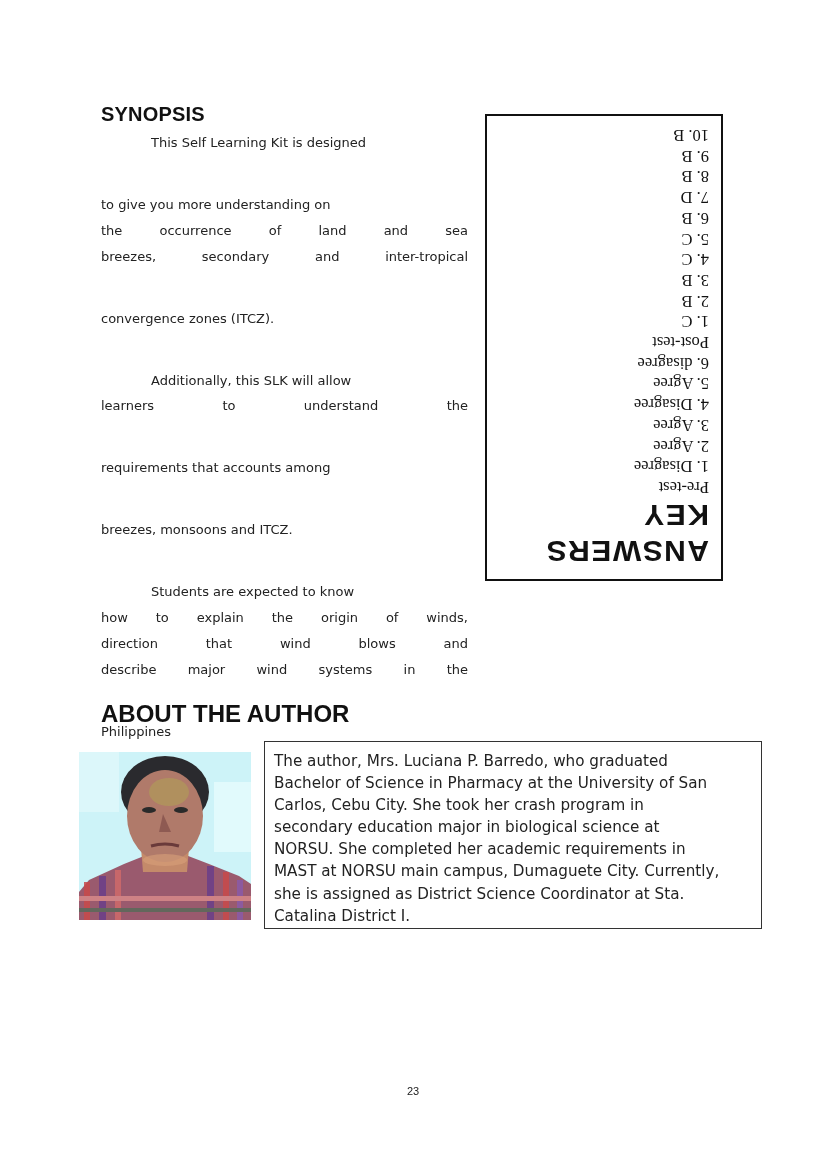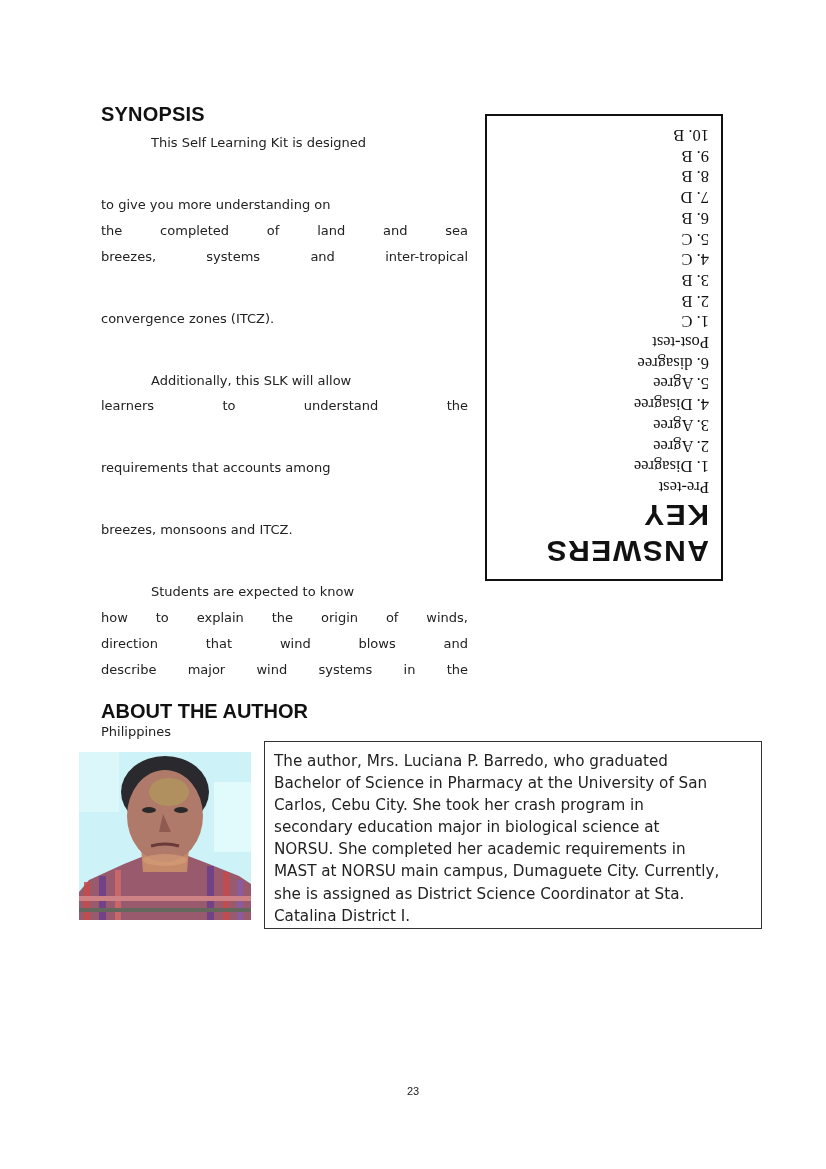--- a/index.html
+++ b/index.html
@@ -36,21 +36,21 @@
       margin-top: 2px;
     }
     .answers-list {
       font-family: "Liberation Serif", serif; font-size: 16.5px; line-height: 20.7px; color: #111;
     }
     .answers-list .item { display: block; }
 
     .author-title {
       position: absolute; left: 101px; top: 700px;
       font-family: "Liberation Sans", sans-serif; font-weight: bold;
-      font-size: 20px; color: #111;
+      font-size: 24px; color: #111;
     }
     .author-photo {
       position: absolute; left: 79px; top: 752px; width: 172px; height: 168px;
       background: #cdf3f8; overflow: hidden;
     }
     .author-photo svg { display: block; }
     .author-textbox {
       position: absolute; left: 264px; top: 741px; width: 498px; height: 188px;
       border: 1.4px solid #333; box-sizing: border-box;
       padding: 8px 9px; font-family: "DejaVu Sans", sans-serif;
@@ -69,22 +69,22 @@
   </style>
 </head>
 <body>
 
 <div class="synopsis-title">SYNOPSIS</div>
 
 <div class="synopsis-body">
   <div>
     <span class="ln indent" style="text-align-last:left">This Self Learning Kit is designed</span>
     <span class="ln last">to give you more understanding on</span>
-    <span class="ln">the completed of land and sea</span>
-    <span class="ln">breezes, systems and inter-tropical</span>
+    <span class="ln">the occurrence of land and sea</span>
+    <span class="ln">breezes, secondary and inter-tropical</span>
     <span class="ln last">convergence zones (ITCZ).</span>
   </div>
   <div>
     <span class="ln indent last">Additionally, this SLK will allow</span>
     <span class="ln">learners to understand the</span>
     <span class="ln last">requirements that accounts among</span>
     <span class="ln last">breezes, monsoons and ITCZ.</span>
   </div>
   <div style="margin-top:25.9px">
     <span class="ln indent last">Students are expected to know</span>

